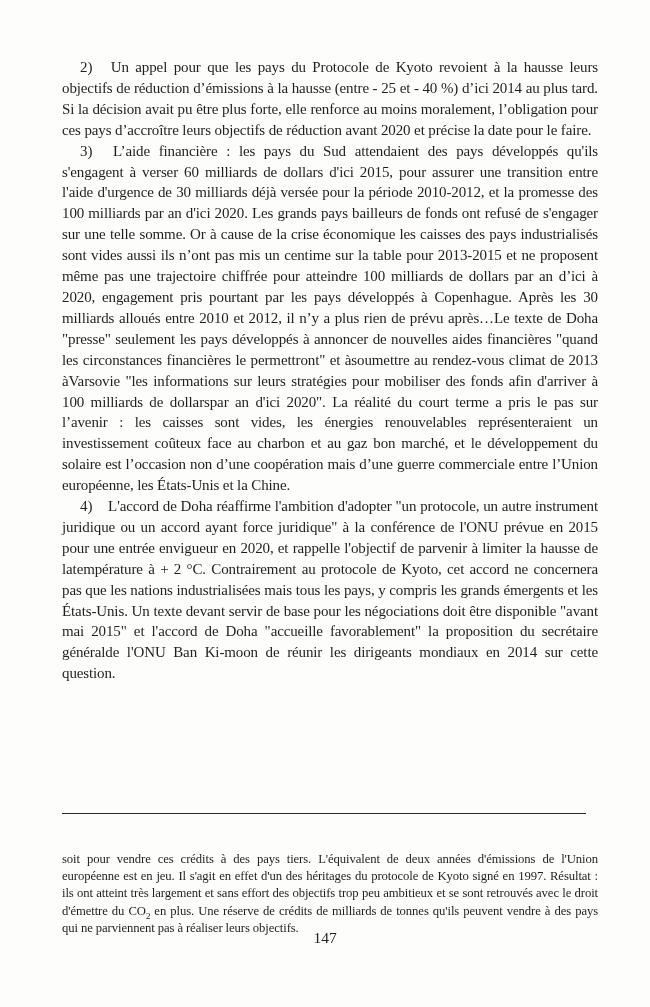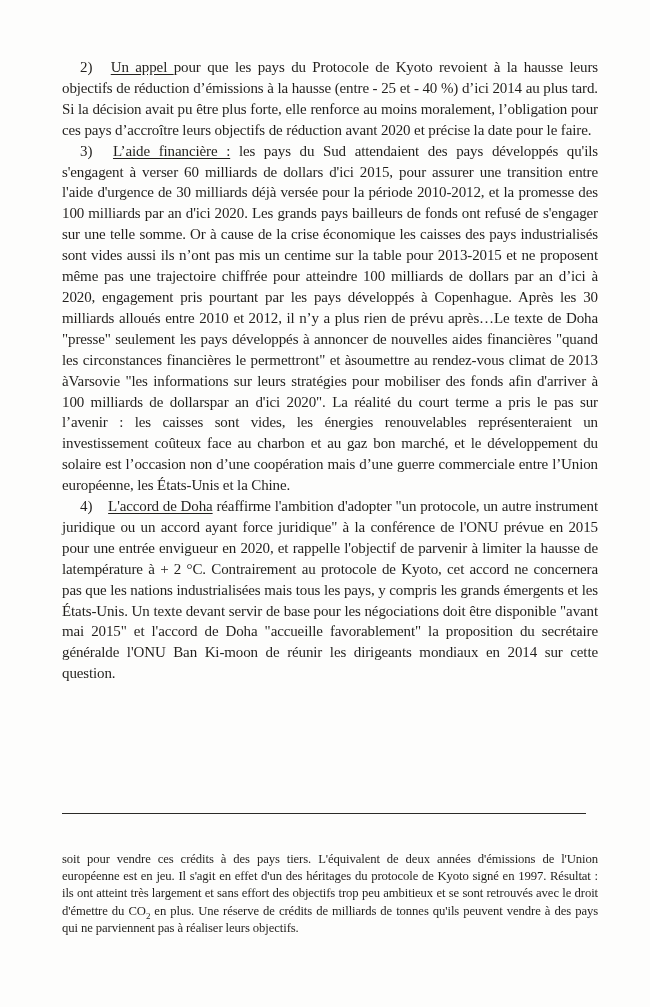--- a/index.html
+++ b/index.html
@@ -25,21 +25,20 @@
     line-height: 20.9px;
     text-align: justify;
     letter-spacing: -0.12px;
   }
   .body-text p {
     margin: 0;
     padding: 0;
     text-indent: 18px;
   }
   .u {
-    text-decoration: underline;
     text-underline-offset: 2px;
     margin-left: 12px;
   }
   .footnote-sep {
     position: absolute;
     left: 62px;
     top: 813px;
     width: 524px;
     height: 0;
     border-top: 1.5px solid #2b2a27;
@@ -77,14 +76,15 @@
   <div class="body-text">
       <p><span>2) </span><span class="u">Un appel </span><span>pour que les pays du Protocole de Kyoto revoient à la hausse leurs objectifs de réduction d’émissions à la hausse (entre - 25 et - 40 %) d’ici 2014 au plus tard. Si la décision avait pu être plus forte, elle renforce au moins moralement, l’obligation pour ces pays d’accroître leurs objectifs de réduction avant 2020 et précise la date pour le faire.</span></p>
       <p><span>3) </span><span class="u">L’aide financière :</span><span> les pays du Sud attendaient des pays développés qu'ils s'engagent à verser 60 milliards de dollars d'ici 2015, pour assurer une transition entre l'aide d'urgence de 30 milliards déjà versée pour la période 2010-2012, et la promesse des 100 milliards par an d'ici 2020. Les grands pays bailleurs de fonds ont refusé de s'engager sur une telle somme. Or à cause de la crise économique les caisses des pays industrialisés sont vides aussi ils n’ont pas mis un centime sur la table pour 2013-2015 et ne proposent même pas une trajectoire chiffrée pour atteindre 100 milliards de dollars par an d’ici à 2020, engagement pris pourtant par les pays développés à Copenhague. Après les 30 milliards alloués entre 2010 et 2012, il n’y a plus rien de prévu après…Le texte de Doha "presse" seulement les pays développés à annoncer de nouvelles aides financières "quand les circonstances financières le permettront" et àsoumettre au rendez-vous climat de 2013 àVarsovie "les informations sur leurs stratégies pour mobiliser des fonds afin d'arriver à 100 milliards de dollarspar an d'ici 2020". La réalité du court terme a pris le pas sur l’avenir : les caisses sont vides, les énergies renouvelables représenteraient un investissement coûteux face au charbon et au gaz bon marché, et le développement du solaire est l’occasion non d’une coopération mais d’une guerre commerciale entre l’Union européenne, les États-Unis et la Chine.</span></p>
       <p><span>4) </span><span class="u">L'accord de Doha</span><span> réaffirme l'ambition d'adopter "un protocole, un autre instrument juridique ou un accord ayant force juridique" à la conférence de l'ONU prévue en 2015 pour une entrée envigueur en 2020, et rappelle l'objectif de parvenir à limiter la hausse de latempérature à + 2 °C. Contrairement au protocole de Kyoto, cet accord ne concernera pas que les nations industrialisées mais tous les pays, y compris les grands émergents et les États-Unis. Un texte devant servir de base pour les négociations doit être disponible "avant mai 2015" et l'accord de Doha "accueille favorablement" la proposition du secrétaire généralde l'ONU Ban Ki-moon de réunir les dirigeants mondiaux en 2014 sur cette question.</span></p>
     </div>
 
   <div class="footnote-sep"></div>
 
   <div class="footnote"><span>soit pour vendre ces crédits à des pays tiers. L'équivalent de deux années d'émissions de l'Union européenne est en jeu. Il s'agit en effet d'un des héritages du protocole de Kyoto signé en 1997. Résultat : ils ont atteint très largement et sans effort des objectifs trop peu ambitieux et se sont retrouvés avec le droit d'émettre du CO</span><sub>2</sub><span> en plus. Une réserve de crédits de milliards de tonnes qu'ils peuvent vendre à des pays qui ne parviennent pas à réaliser leurs objectifs.</span></div>
 
+  <div class="page-number">147</div>
 
 </div>
 
 </body></html>

